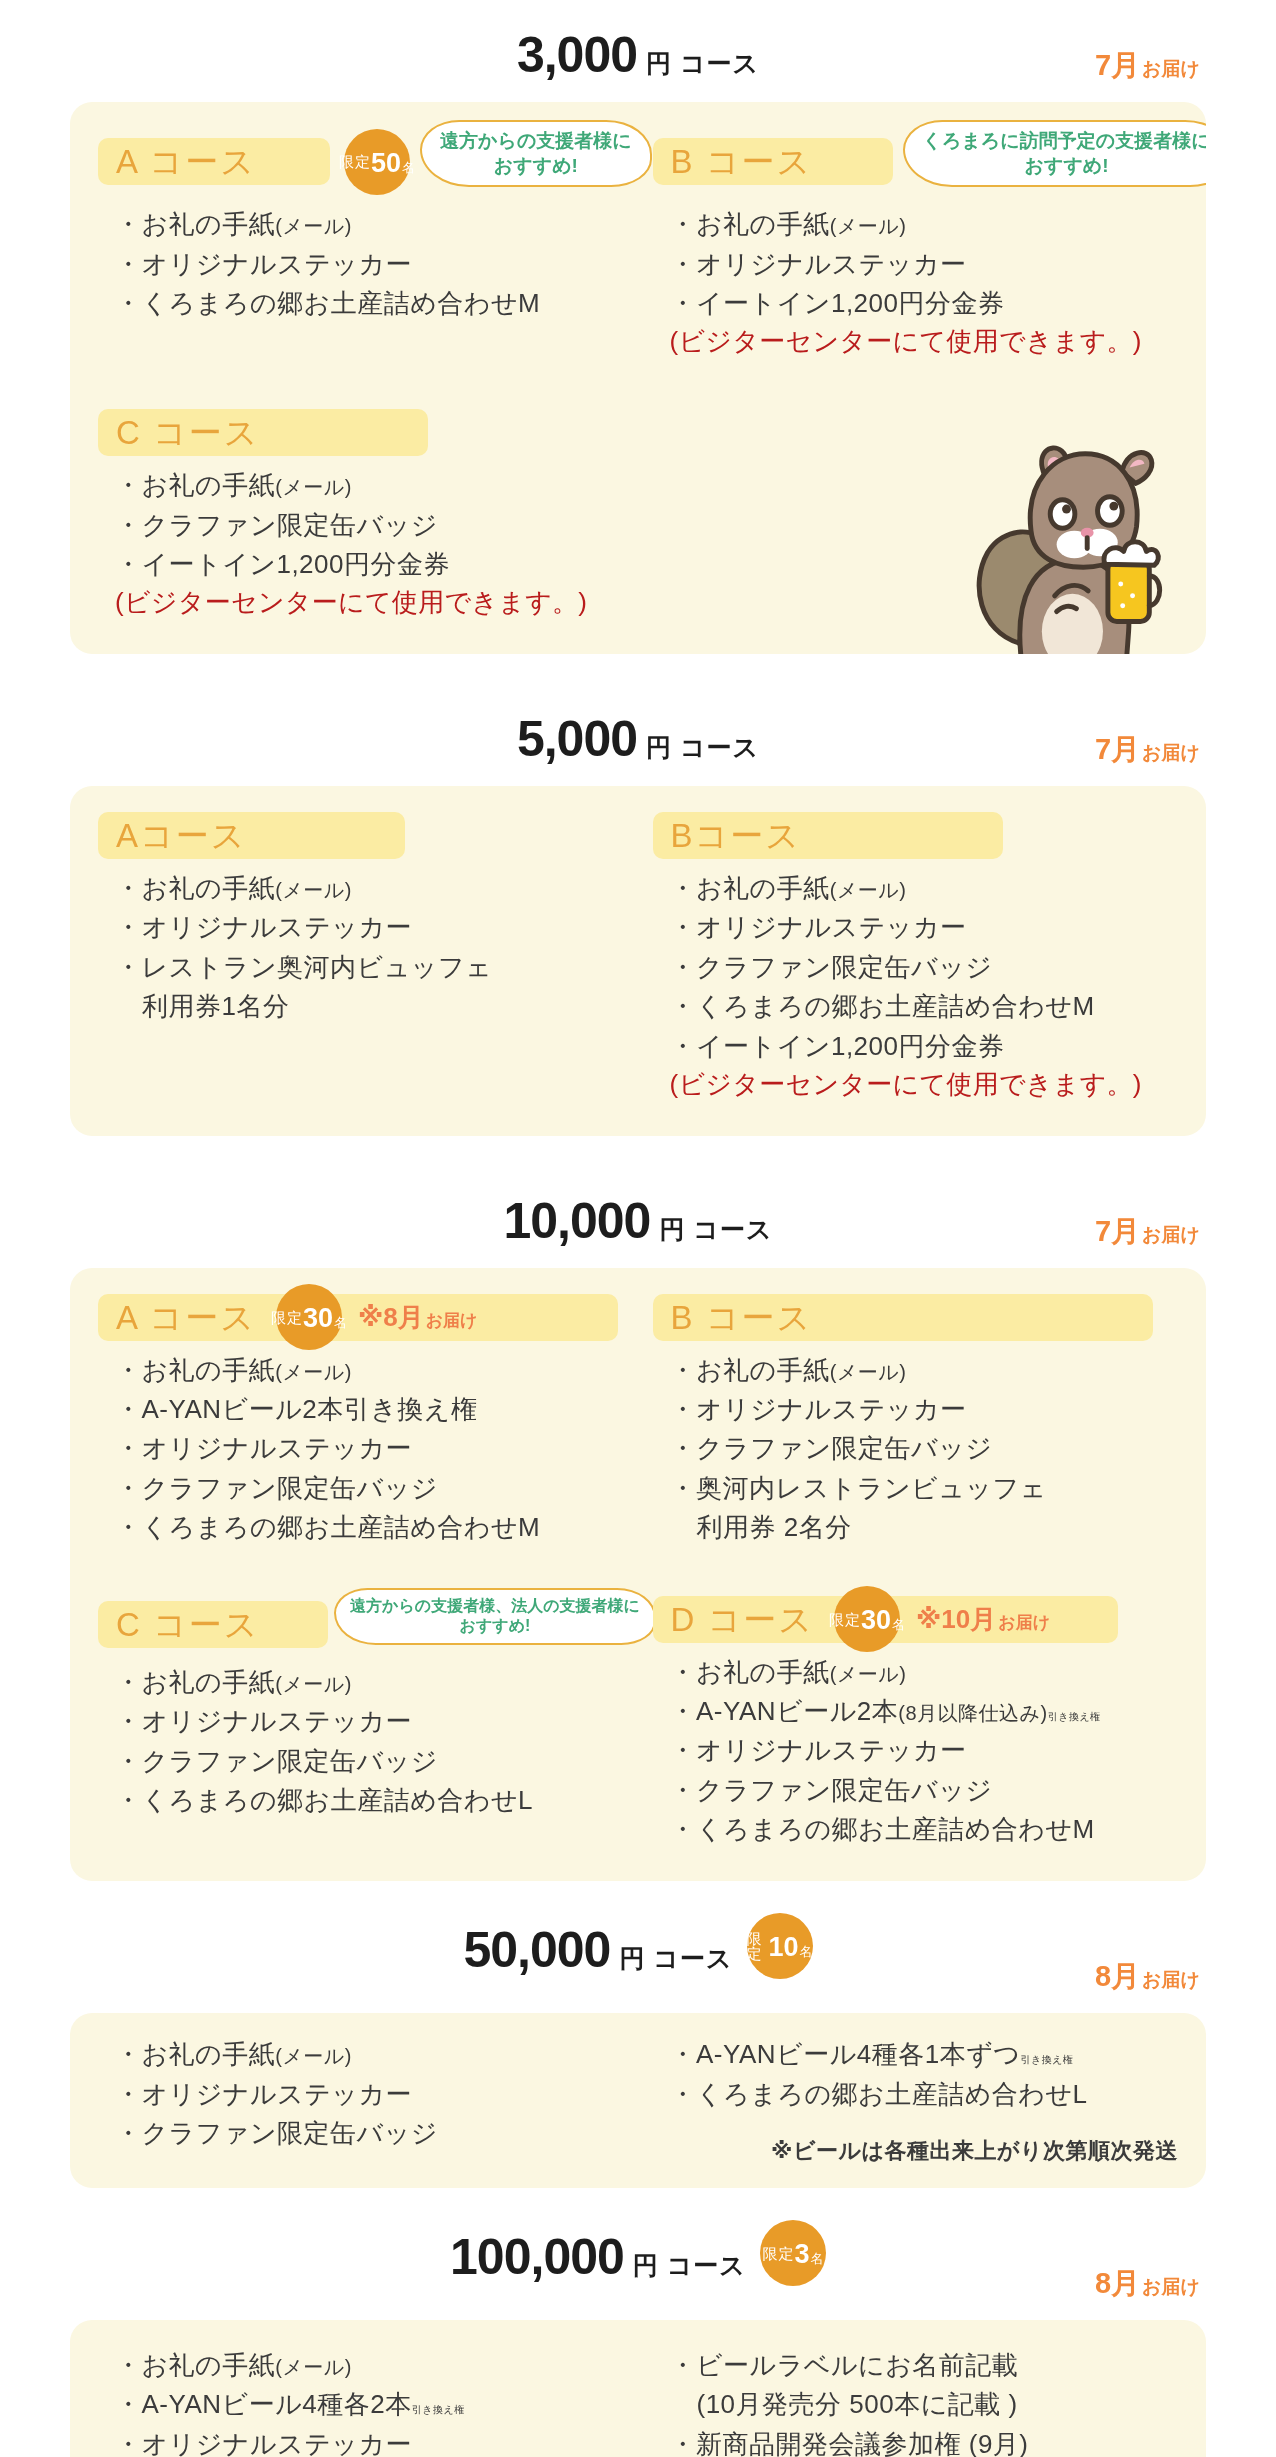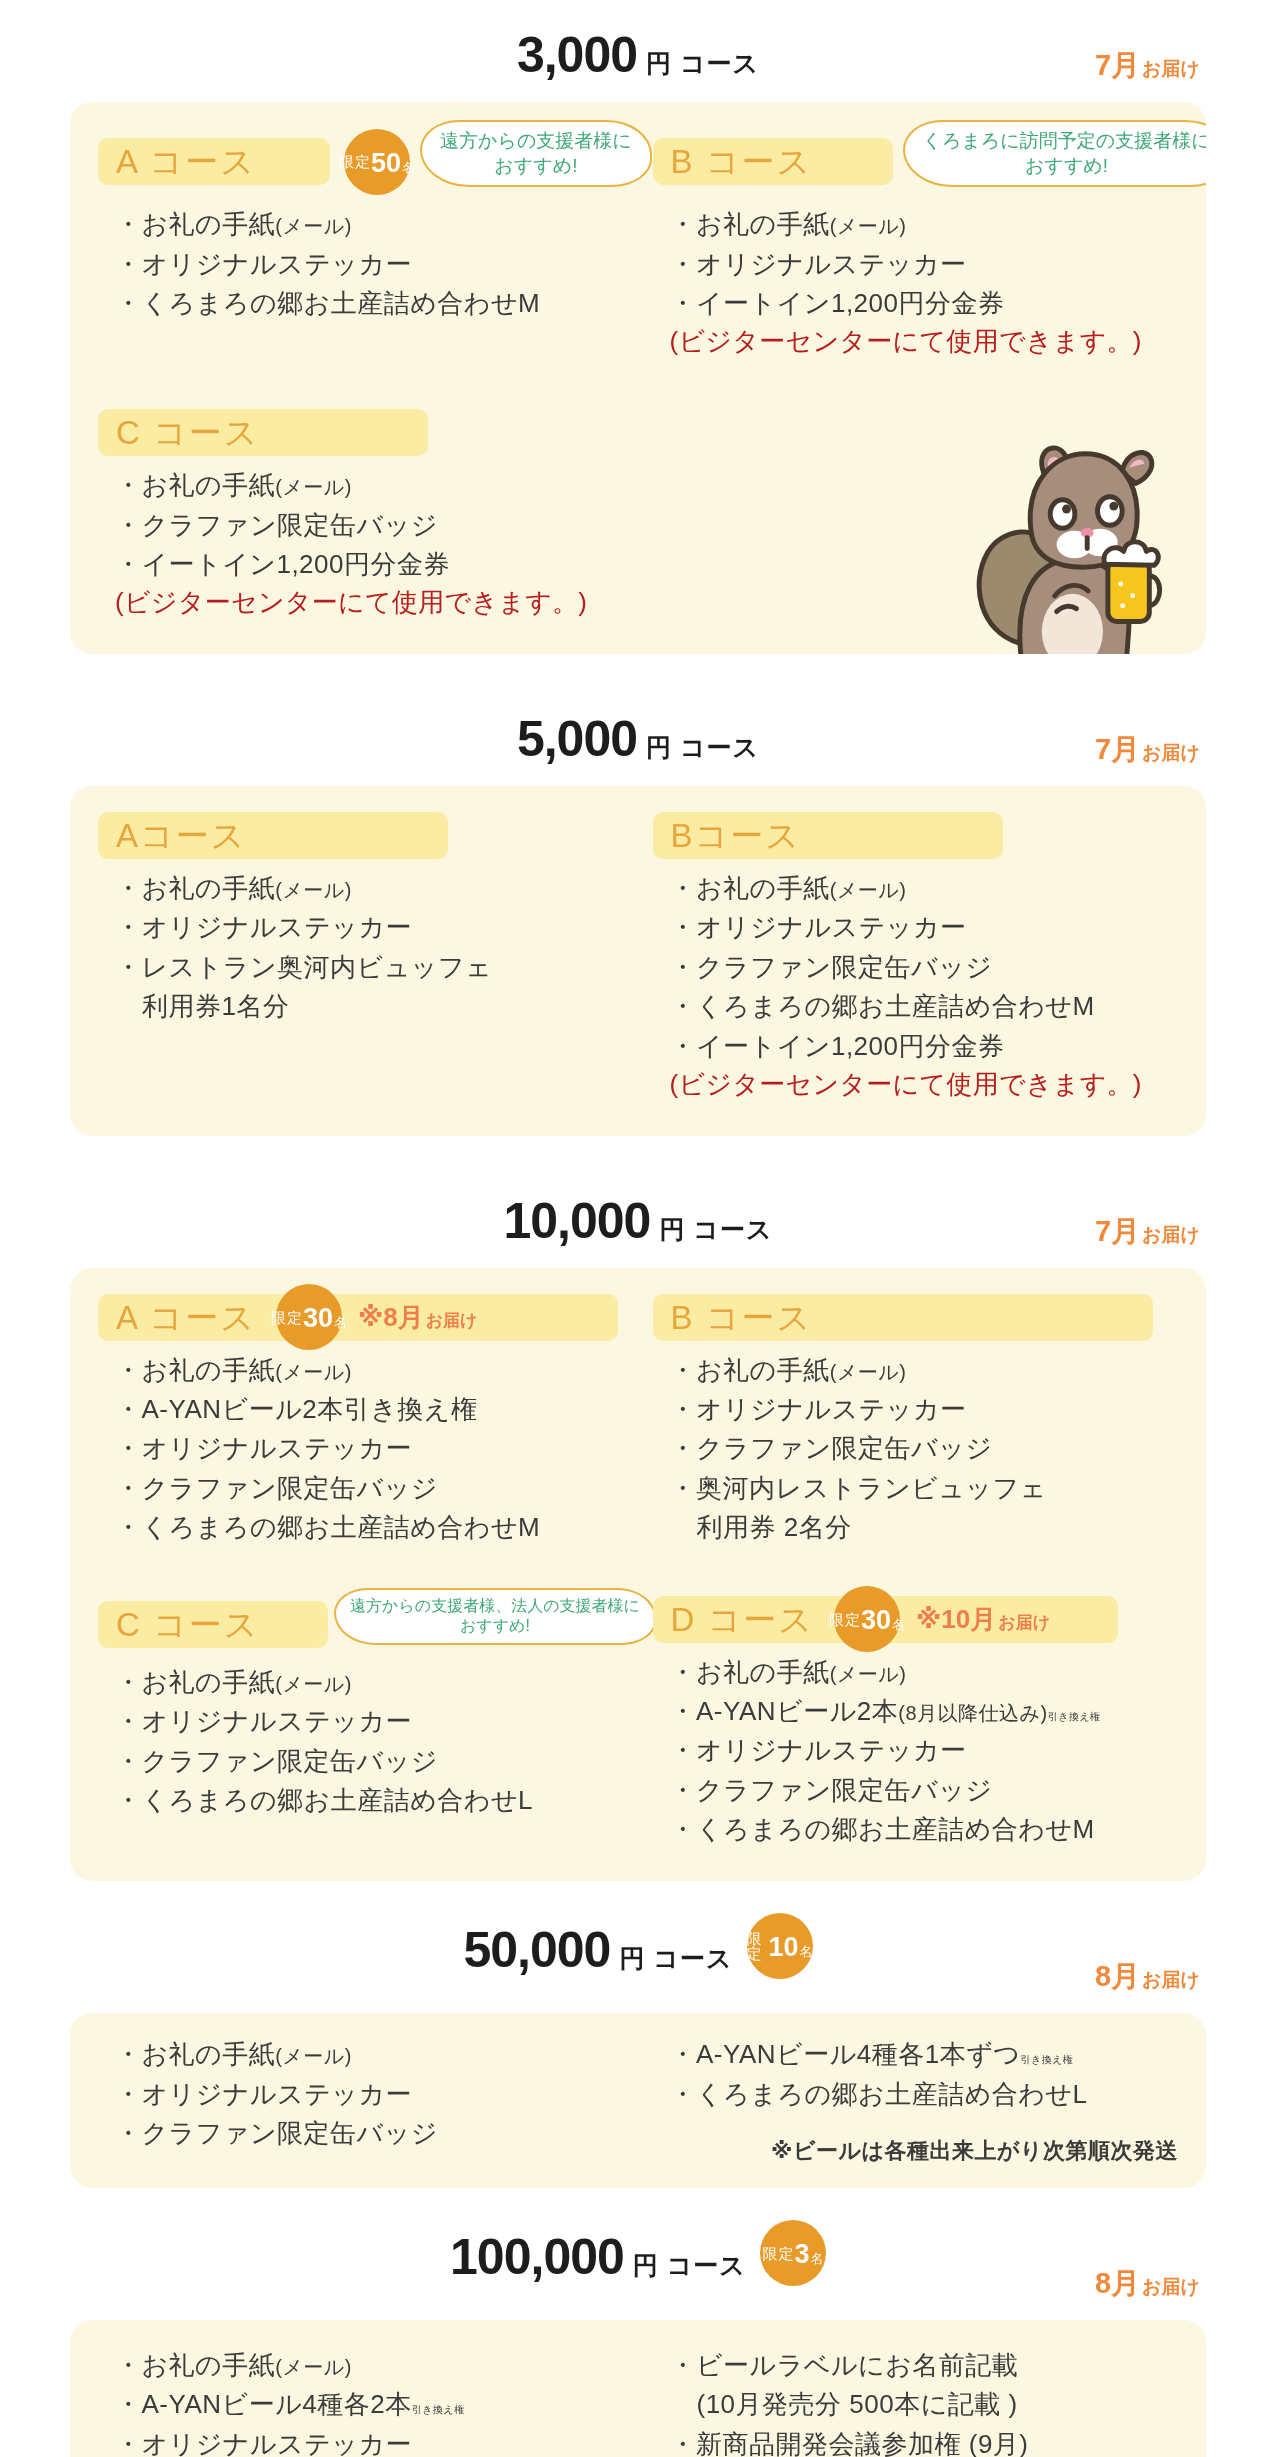--- a/index.html
+++ b/index.html
@@ -51,21 +51,21 @@
   .after-bar{margin-left:14px;}
   .in-bar{margin-left:20px;}
 
   .bar-note{margin-left:16px;color:#ef7f4a;white-space:nowrap;}
   .bn-month{font-size:26px;font-weight:700;}
   .bn-label{font-size:17px;font-weight:600;margin-left:2px;}
 
   .bubble{
     border:2.5px solid #eab23f;background:#ffffff;color:#3fa878;
     border-radius:48px 56px 50px 60px / 36px 42px 34px 46px;
-    padding:7px 18px;font-size:19px;font-weight:400;text-align:center;line-height:1.3;
+    padding:7px 18px;font-size:19px;font-weight:700;text-align:center;line-height:1.3;
     margin-left:10px;transform:translateY(-8px);white-space:nowrap;
   }
   .bubble-sm{font-size:16px;padding:6px 14px;margin-left:6px;}
 
   
   .items > div{margin:4px 0;}
   .item{font-size:26px;line-height:1.36;color:#3b3b3b;letter-spacing:0.5px;}
   .item.cont{padding-left:27px;}
   .sz-n{font-size:26px;margin-left:17px;}
   .sz-s{font-size:20px;}
@@ -179,21 +179,21 @@
       <div class="title-row">
         <div class="title-group">
           <span class="price">5,000</span>
           <span class="price-suffix">円 コース</span>
         </div>
         <div class="delivery"><span class="d-month">7月</span><span class="d-label">お届け</span></div>
       </div>
       <div class="panel">
         <div class="course">
           <div class="course-header">
-            <div class="bar" style="width: 350px;">
+            <div class="bar" style="width: 307px;">
               <span class="course-label">Aコース</span>
             </div>
           </div>
           <div class="items">
             <div class="item"><span class="sz-n">・お礼の手紙</span><span class="sz-s">(メール)</span></div>
             <div class="item"><span class="sz-n">・オリジナルステッカー</span></div>
             <div class="item"><span class="sz-n">・レストラン奥河内ビュッフェ</span></div>
             <div class="item cont"><span class="sz-n">利用券1名分</span></div>
           </div>
         </div>

